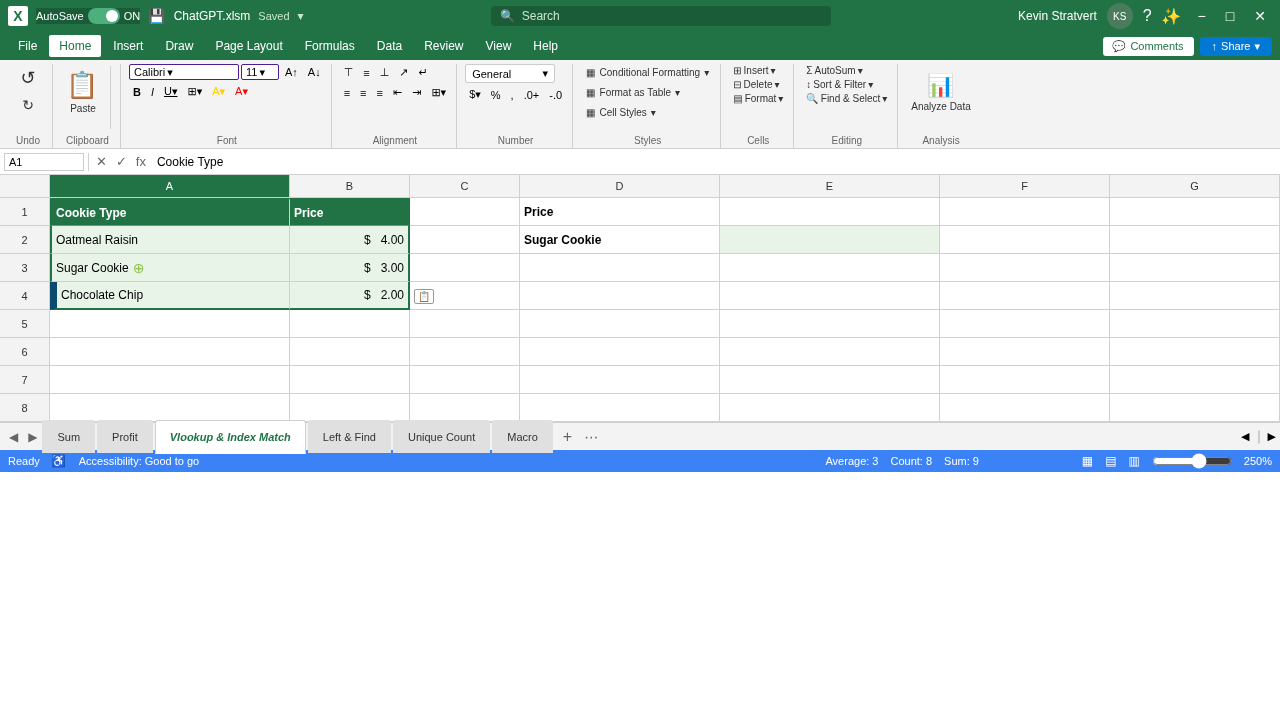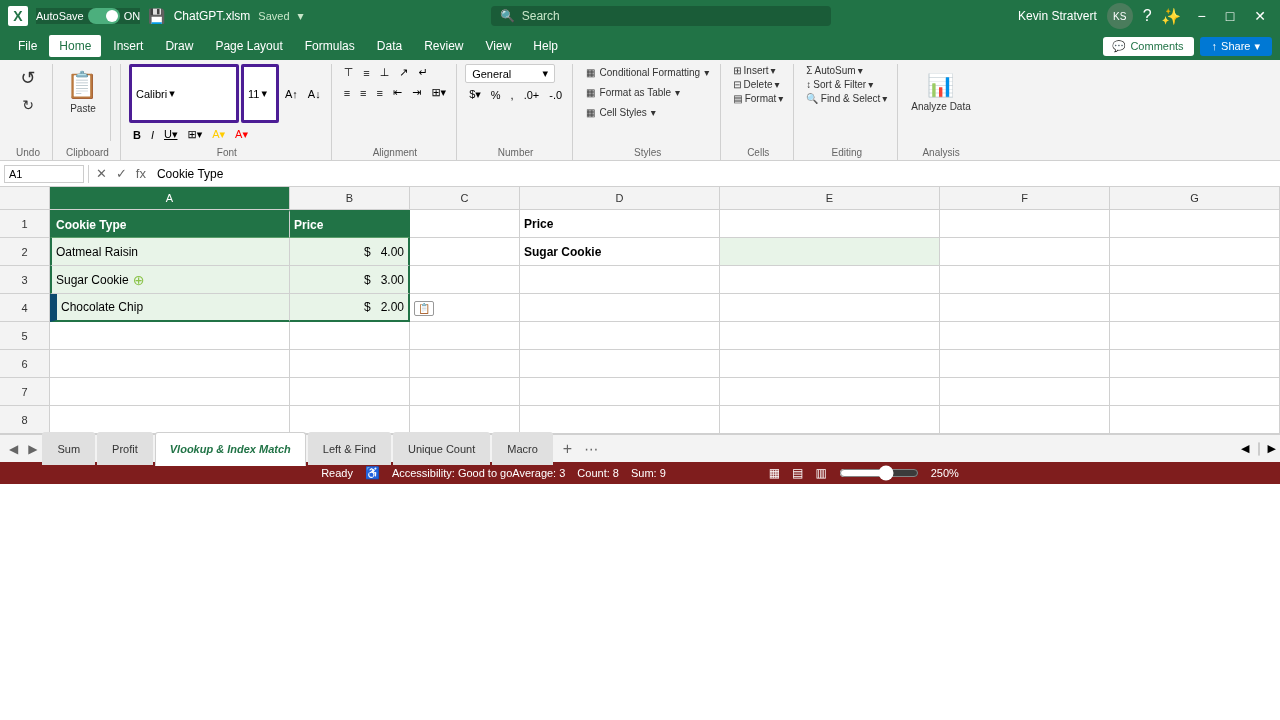--- a/index.html
+++ b/index.html
@@ -54,21 +54,21 @@
       padding: 3px 5px; cursor: pointer; border-radius: 3px; font-size: 10px; color: #333;
       min-width: 36px; gap: 2px; background: none; border: none;
     }
     .rb-btn-large { min-width: 44px; min-height: 56px; }
     .rb-btn-icon { font-size: 18px; }
     .rb-btn-icon-sm { font-size: 14px; }
     .rb-row { display: flex; gap: 2px; }
     .ribbon-sep { width: 1px; background: #d0d0d0; margin: 2px 3px; align-self: stretch; }
 
     
-    .font-box { display: flex; align-items: center; background: white; border: 3px solid #4c1d95; padding: 20px 4px; border-radius: 2px; font-size: 11px; gap: 2px; cursor: pointer; }
+    .font-box { display: flex; align-items: center; background: white; border: 1px solid #4c1d95; padding: 0 4px; border-radius: 2px; font-size: 11px; gap: 2px; cursor: pointer; }
     .font-name-box { width: 110px; }
     .font-size-box { width: 38px; }
     .small-btn { background: none; border: 1px solid transparent; padding: 1px 3px; cursor: pointer; font-size: 11px; border-radius: 2px; }
 
     
     .num-dropdown { display: flex; align-items: center; background: white; border: 1px solid #ccc; padding: 2px 6px; border-radius: 2px; font-size: 11px; gap: 4px; cursor: pointer; width: 90px; }
 
     
     #formula-bar {
       display: flex; align-items: center; height: 26px; border-bottom: 1px solid #d0d0d0;
@@ -120,22 +120,22 @@
       padding: 10px 14px; cursor: pointer; font-size: 11px; color: #333;
       border: 1px solid transparent; border-bottom: none; border-radius: 3px 3px 0 0;
       margin-right: 2px; background: #e0e0e0;
     }
     .sheet-tab.active { background: white; border-color: #d0d0d0; color: #217346; font-weight: 600; border-bottom: 1px solid white; font-style: italic; }
     .add-sheet-btn { background: none; border: none; padding: 4px 8px; cursor: pointer; font-size: 16px; color: #666; }
     .tab-more-btn { background: none; border: none; cursor: pointer; font-size: 14px; color: #666; padding: 0 4px; }
 
     
     #status-bar {
-      display: flex; align-items: center; justify-content: center;
-      background: #7f1d1d; color: white; height: 22px; padding: 0 8px; font-size: 11px;
+      display: flex; align-items: center; justify-content: space-between;
+      background: #3b82f6; color: white; height: 22px; padding: 0 8px; font-size: 11px;
     }
     #status-left { display: flex; align-items: center; gap: 12px; }
     #status-right { display: flex; align-items: center; gap: 12px; }
     .status-item { color: white; }
 
     
     .cell-a { width: 240px; min-width: 240px; }
     .cell-b { width: 120px; min-width: 120px; }
     .cell-c { width: 110px; min-width: 110px; }
     .cell-d { width: 200px; min-width: 200px; }

